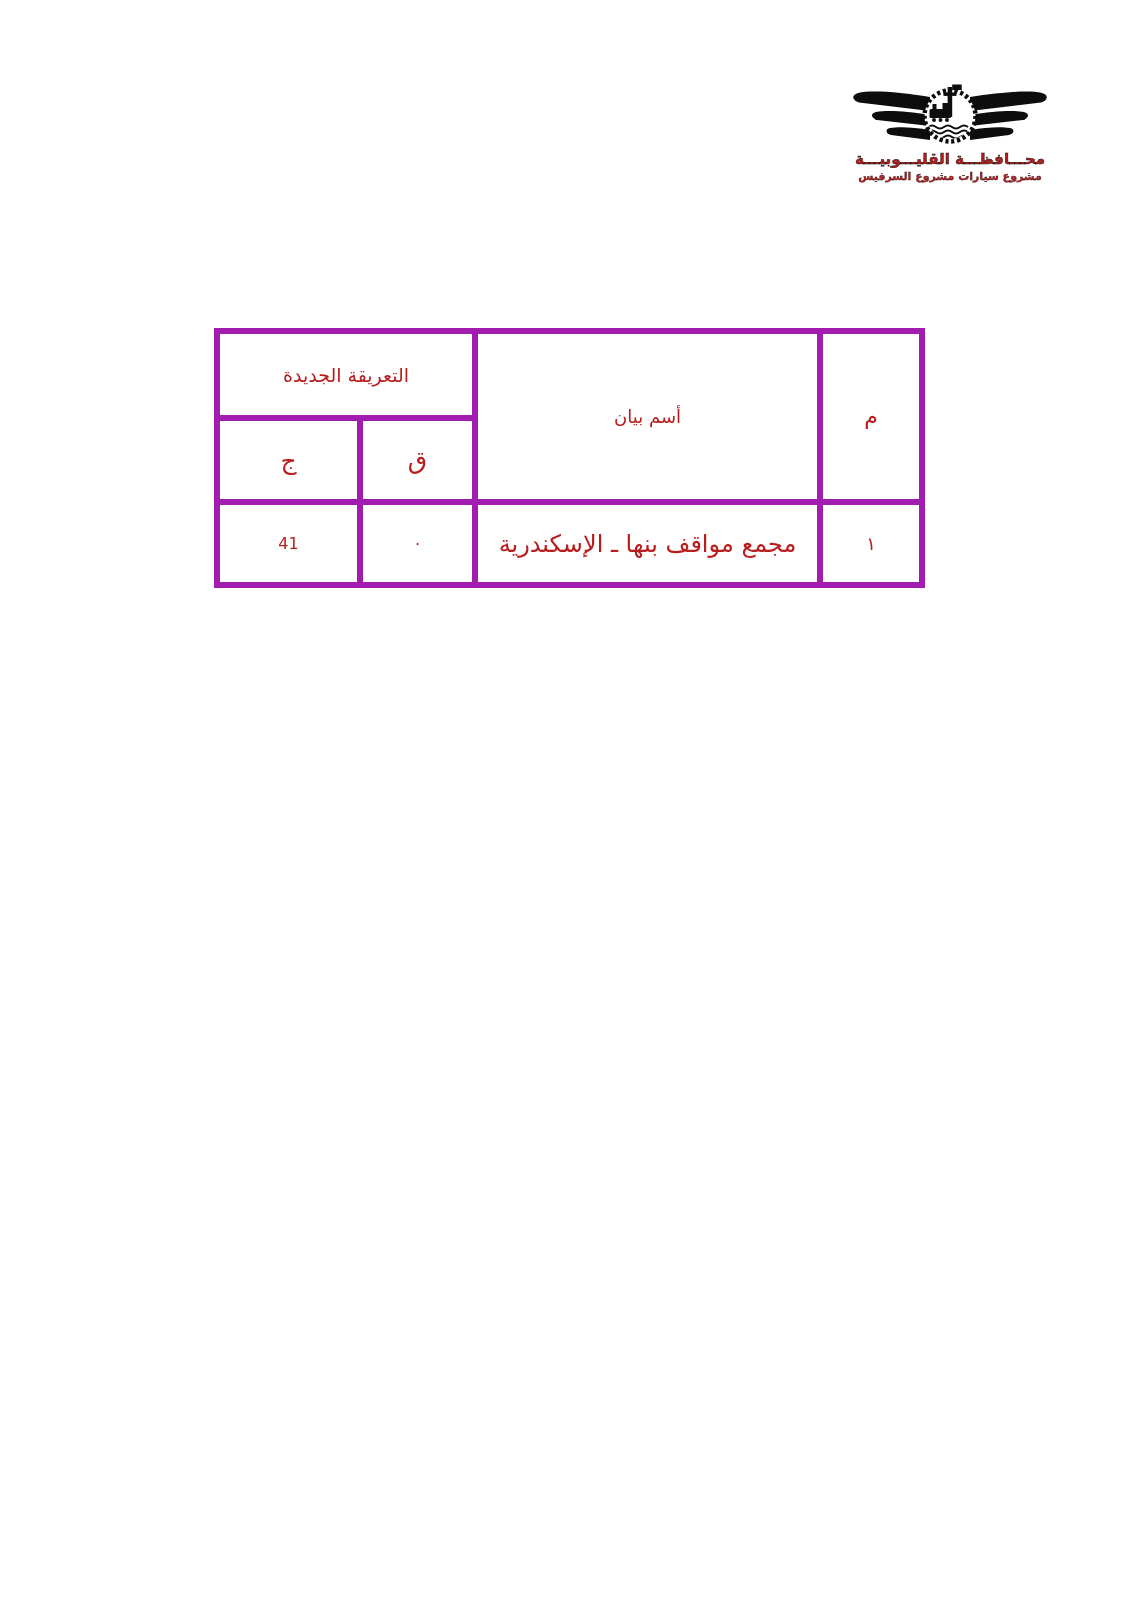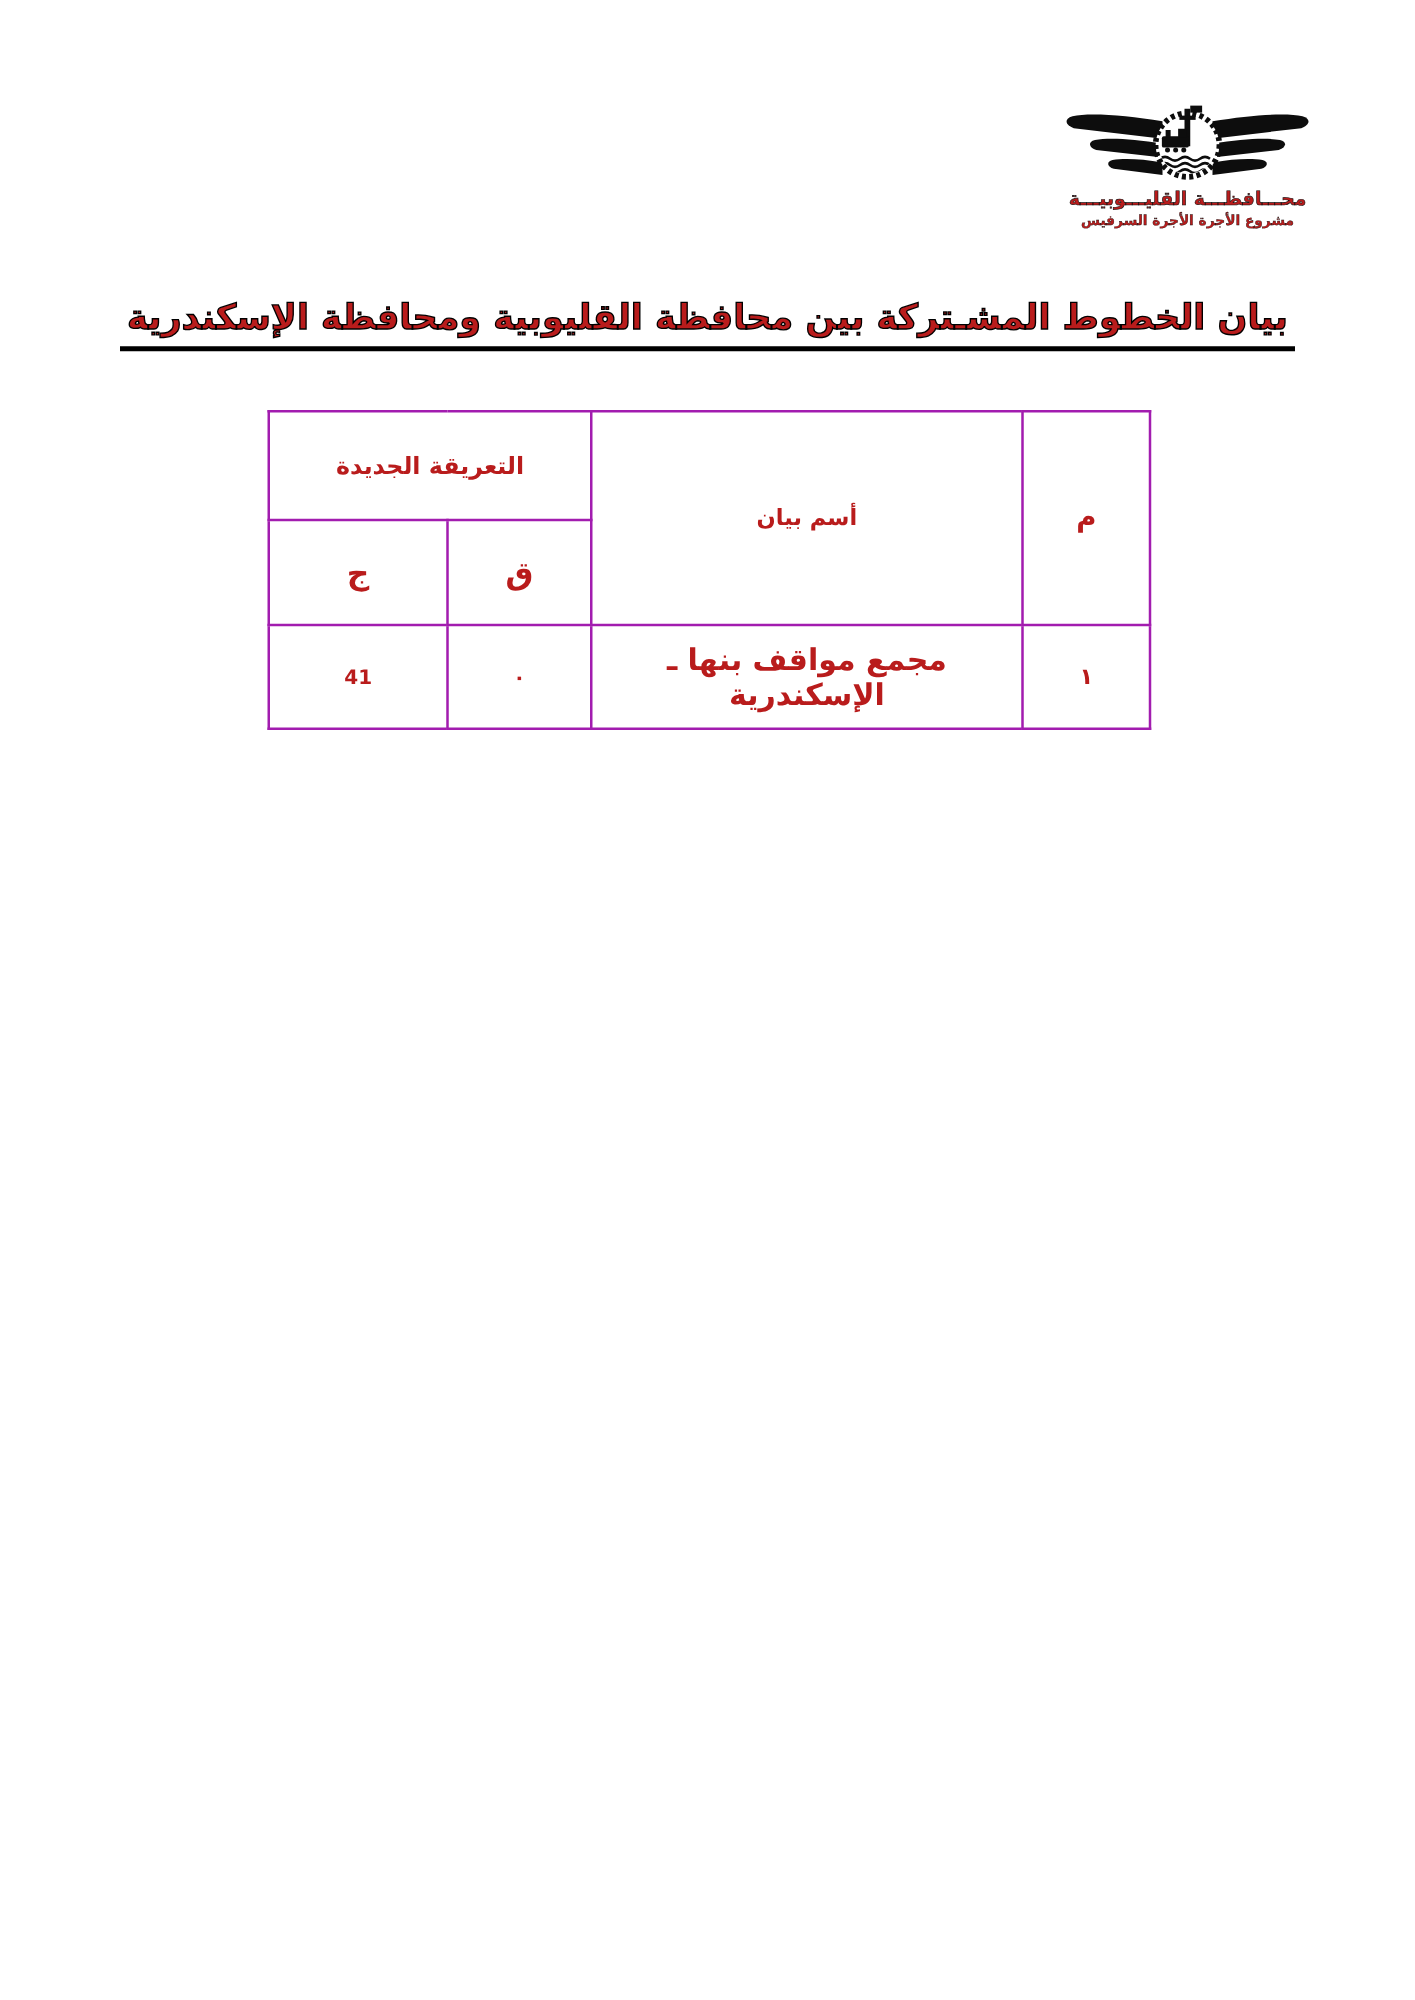--- a/index.html
+++ b/index.html
@@ -67,24 +67,24 @@
   table.tbl {
     position: absolute;
     top: 328px;
     left: 214px;
     width: 705px;
     border-collapse: collapse;
     direction: rtl;
     table-layout: fixed;
   }
   table.tbl td {
-    border: 2px solid #a21caf;
+    border: 6px solid #a21caf;
     text-align: center;
     vertical-align: middle;
-    font-weight: bold;
+    font-weight: normal;
     padding: 0;
     overflow: hidden;
   }
   .r1 { height: 87px; }
   .r2 { height: 84px; }
   .r3 { height: 83px; }
   .cell-serial-h   { font-size: 22px; }
   .cell-linename-h { font-size: 18px; }
   .cell-tariff-h   { font-size: 19px; }
   .cell-sub-h      { font-size: 25px; }
@@ -131,26 +131,23 @@
           <circle cx="96.5" cy="36" r="2"></circle>
           <circle cx="103" cy="36" r="2"></circle>
 
           <path d="M84 43 q4 -3 8 0 t8 0 t8 0 t8 0 t8 0" stroke="#0d0d0d" stroke-width="2" fill="none"></path>
           <path d="M84 48 q4 -3 8 0 t8 0 t8 0 t8 0 t8 0" stroke="#0d0d0d" stroke-width="2" fill="none"></path>
           <path d="M84 53 q4 -3 8 0 t8 0 t8 0 t8 0 t8 0" stroke="#0d0d0d" stroke-width="2" fill="none"></path>
         </g>
       </g>
     </svg>
     <div class="org">محـــافظـــة القليـــوبيـــة</div>
-    <div class="proj">مشروع الأجرة الأجرة السرفيس</div>
+    <div class="proj">مشروع سيارات مشروع السرفيس</div>
   </div>
 
-  <div class="title-wrap">
-    <span class="title">بيان الخطوط المشـتركة بين محافظة القليوبية ومحافظة الإسكندرية</span>
-  </div>
 
   <table class="tbl" dir="rtl">
     <colgroup>
       <col style="width:102px">
       <col style="width:345px">
       <col style="width:115px">
       <col style="width:143px">
     </colgroup>
     <tbody>
       <tr class="r1">

